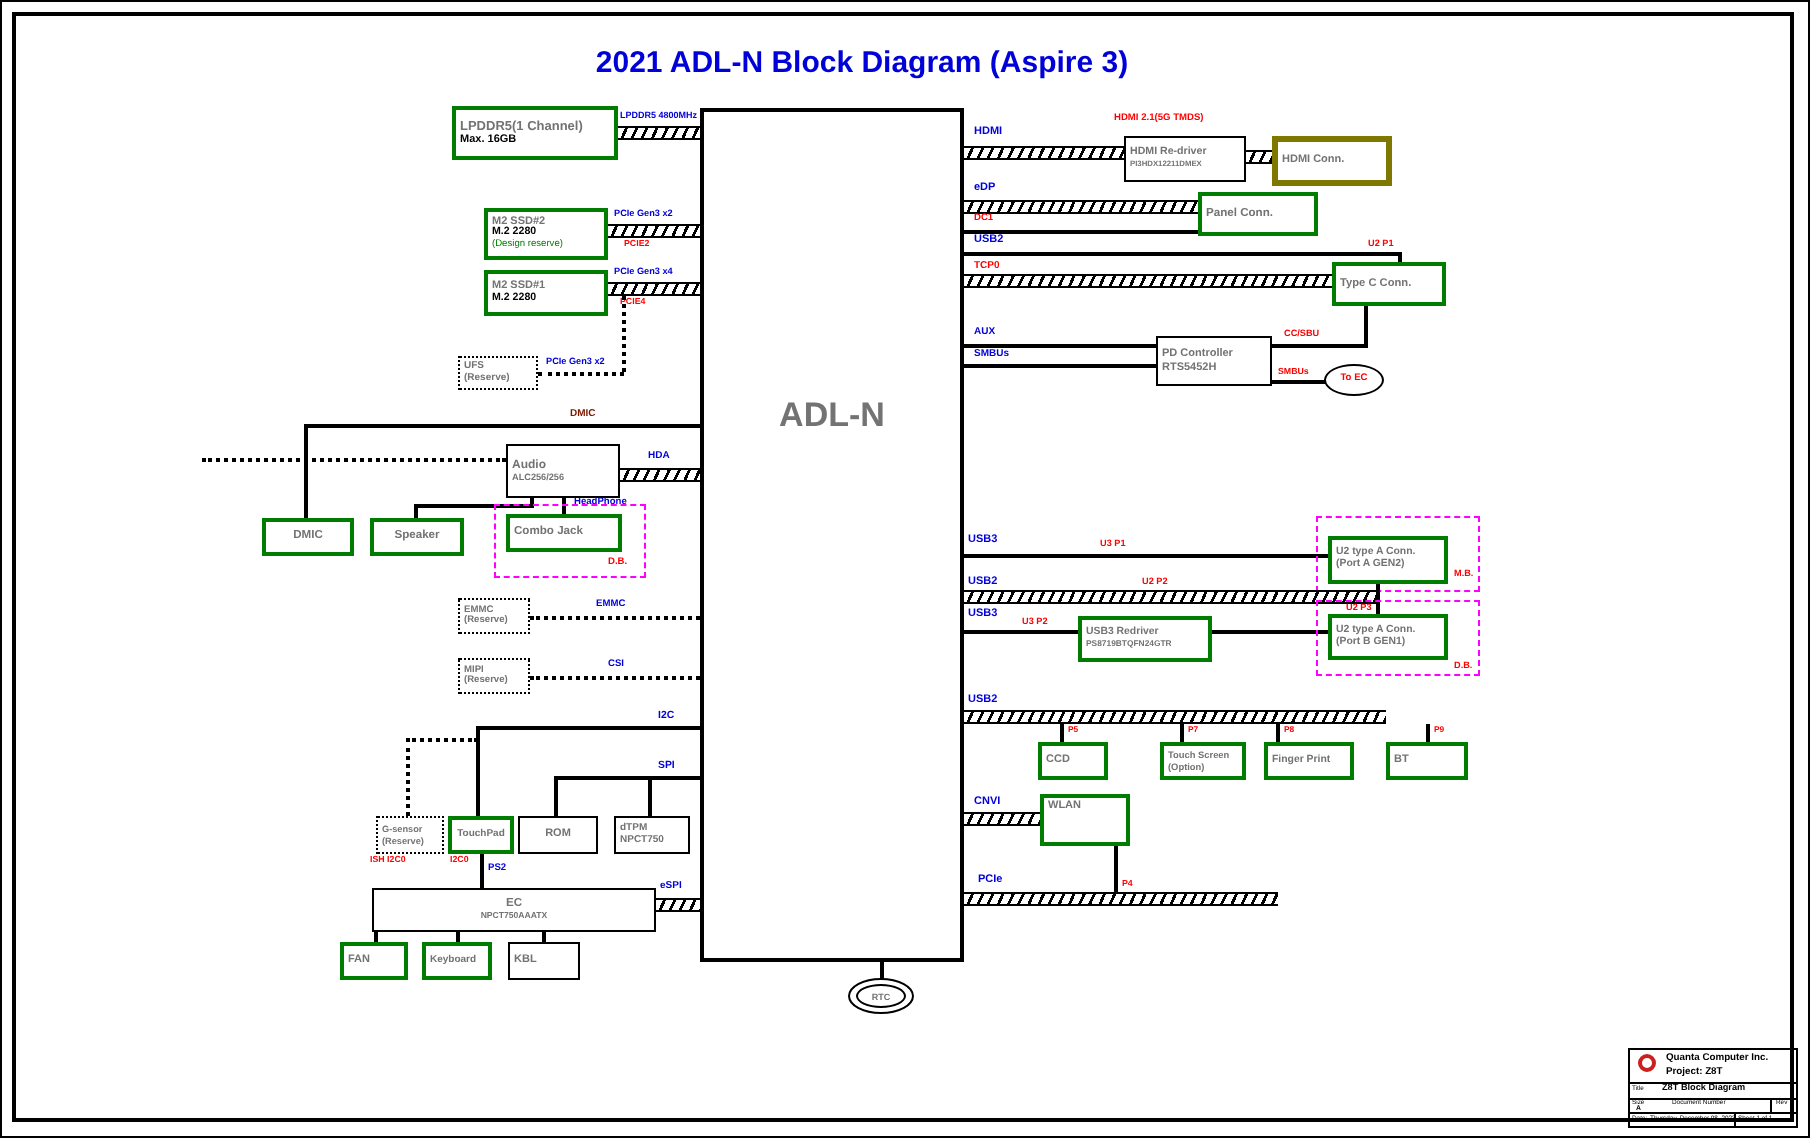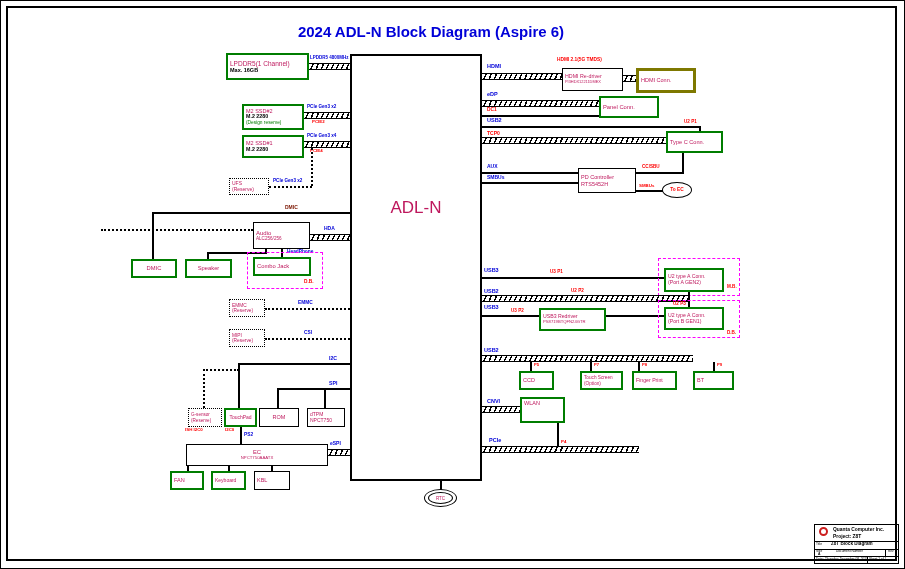--- a/index.html
+++ b/index.html
@@ -8,42 +8,42 @@
   .frame{position:absolute;left:5px;top:5px;width:891px;height:555px;border:2px solid #000;box-sizing:border-box;}
   .abs{position:absolute;}
   .box{position:absolute;box-sizing:border-box;display:flex;flex-direction:column;justify-content:center;
        padding:1px 2px;line-height:1.12;}
   .bx-green{border:2px solid #007d00;}
   .bx-black{border:1.5px solid #000;}
   .bx-black2{border:2.5px solid #000;}
   .bx-dot{border:1.5px dotted #000;}
   .bx-olive{border:3px solid #7e7800;}
   .bx-mag{border:1.5px dashed #ff00ff;}
-  .t-b{color:#be185d;font-weight:normal;}
+  .t-b{color:#737373;font-weight:bold;}
   .t-k{color:#000;font-weight:bold;}
   .t-g{color:#007d00;}
   .lbl{position:absolute;font-weight:bold;white-space:nowrap;line-height:1;}
   .bl{color:#0000d8;} .rd{color:#fe0000;} .mr{color:#7b1500;}
   .hl{position:absolute;background:#000;height:2px;}
   .vl{position:absolute;background:#000;width:2px;}
   .bus{position:absolute;height:7px;box-sizing:border-box;border-top:1.5px solid #000;border-bottom:1.5px solid #000;
        background:repeating-linear-gradient(115deg,#fff 0 3.2px,#000 3.2px 4.6px);}
   .dot-h{position:absolute;border-top:2px dotted #000;height:0;}
   .dot-v{position:absolute;border-left:2px dotted #000;width:0;}
   .ell{position:absolute;border:1.5px solid #000;border-radius:50%;display:flex;align-items:center;justify-content:center;box-sizing:border-box;}
   .pgtitle{position:absolute;left:180px;top:22px;width:500px;text-align:center;font-size:15px;font-weight:bold;color:#0000d8;}
   .tb-line{position:absolute;background:#000;}
 </style>
 </head>
 <body>
 
 <div class="sheet">
   <div class="frame"></div>
 
-  <div class="pgtitle">2024 ADL-N Block Diagram (Aspire 6)</div>
+  <div class="pgtitle">2021 ADL-N Block Diagram (Aspire 3)</div>
 
   <div class="box bx-black2" style="left:349px;top:53px;width:132px;height:427px;justify-content:flex-start;align-items:center;padding-top:142px;">
     <span class="t-b" style="font-size:17px;">ADL-N</span>
   </div>
 
   <div class="box bx-green" style="left:225px;top:52px;width:83px;height:27px;">
     <span class="t-b" style="font-size:6.5px;">LPDDR5(1 Channel)</span>
     <span class="t-k" style="font-size:5.5px;">Max. 16GB</span>
   </div>
   <div class="bus" style="left:308px;top:62px;width:41px;"></div>

